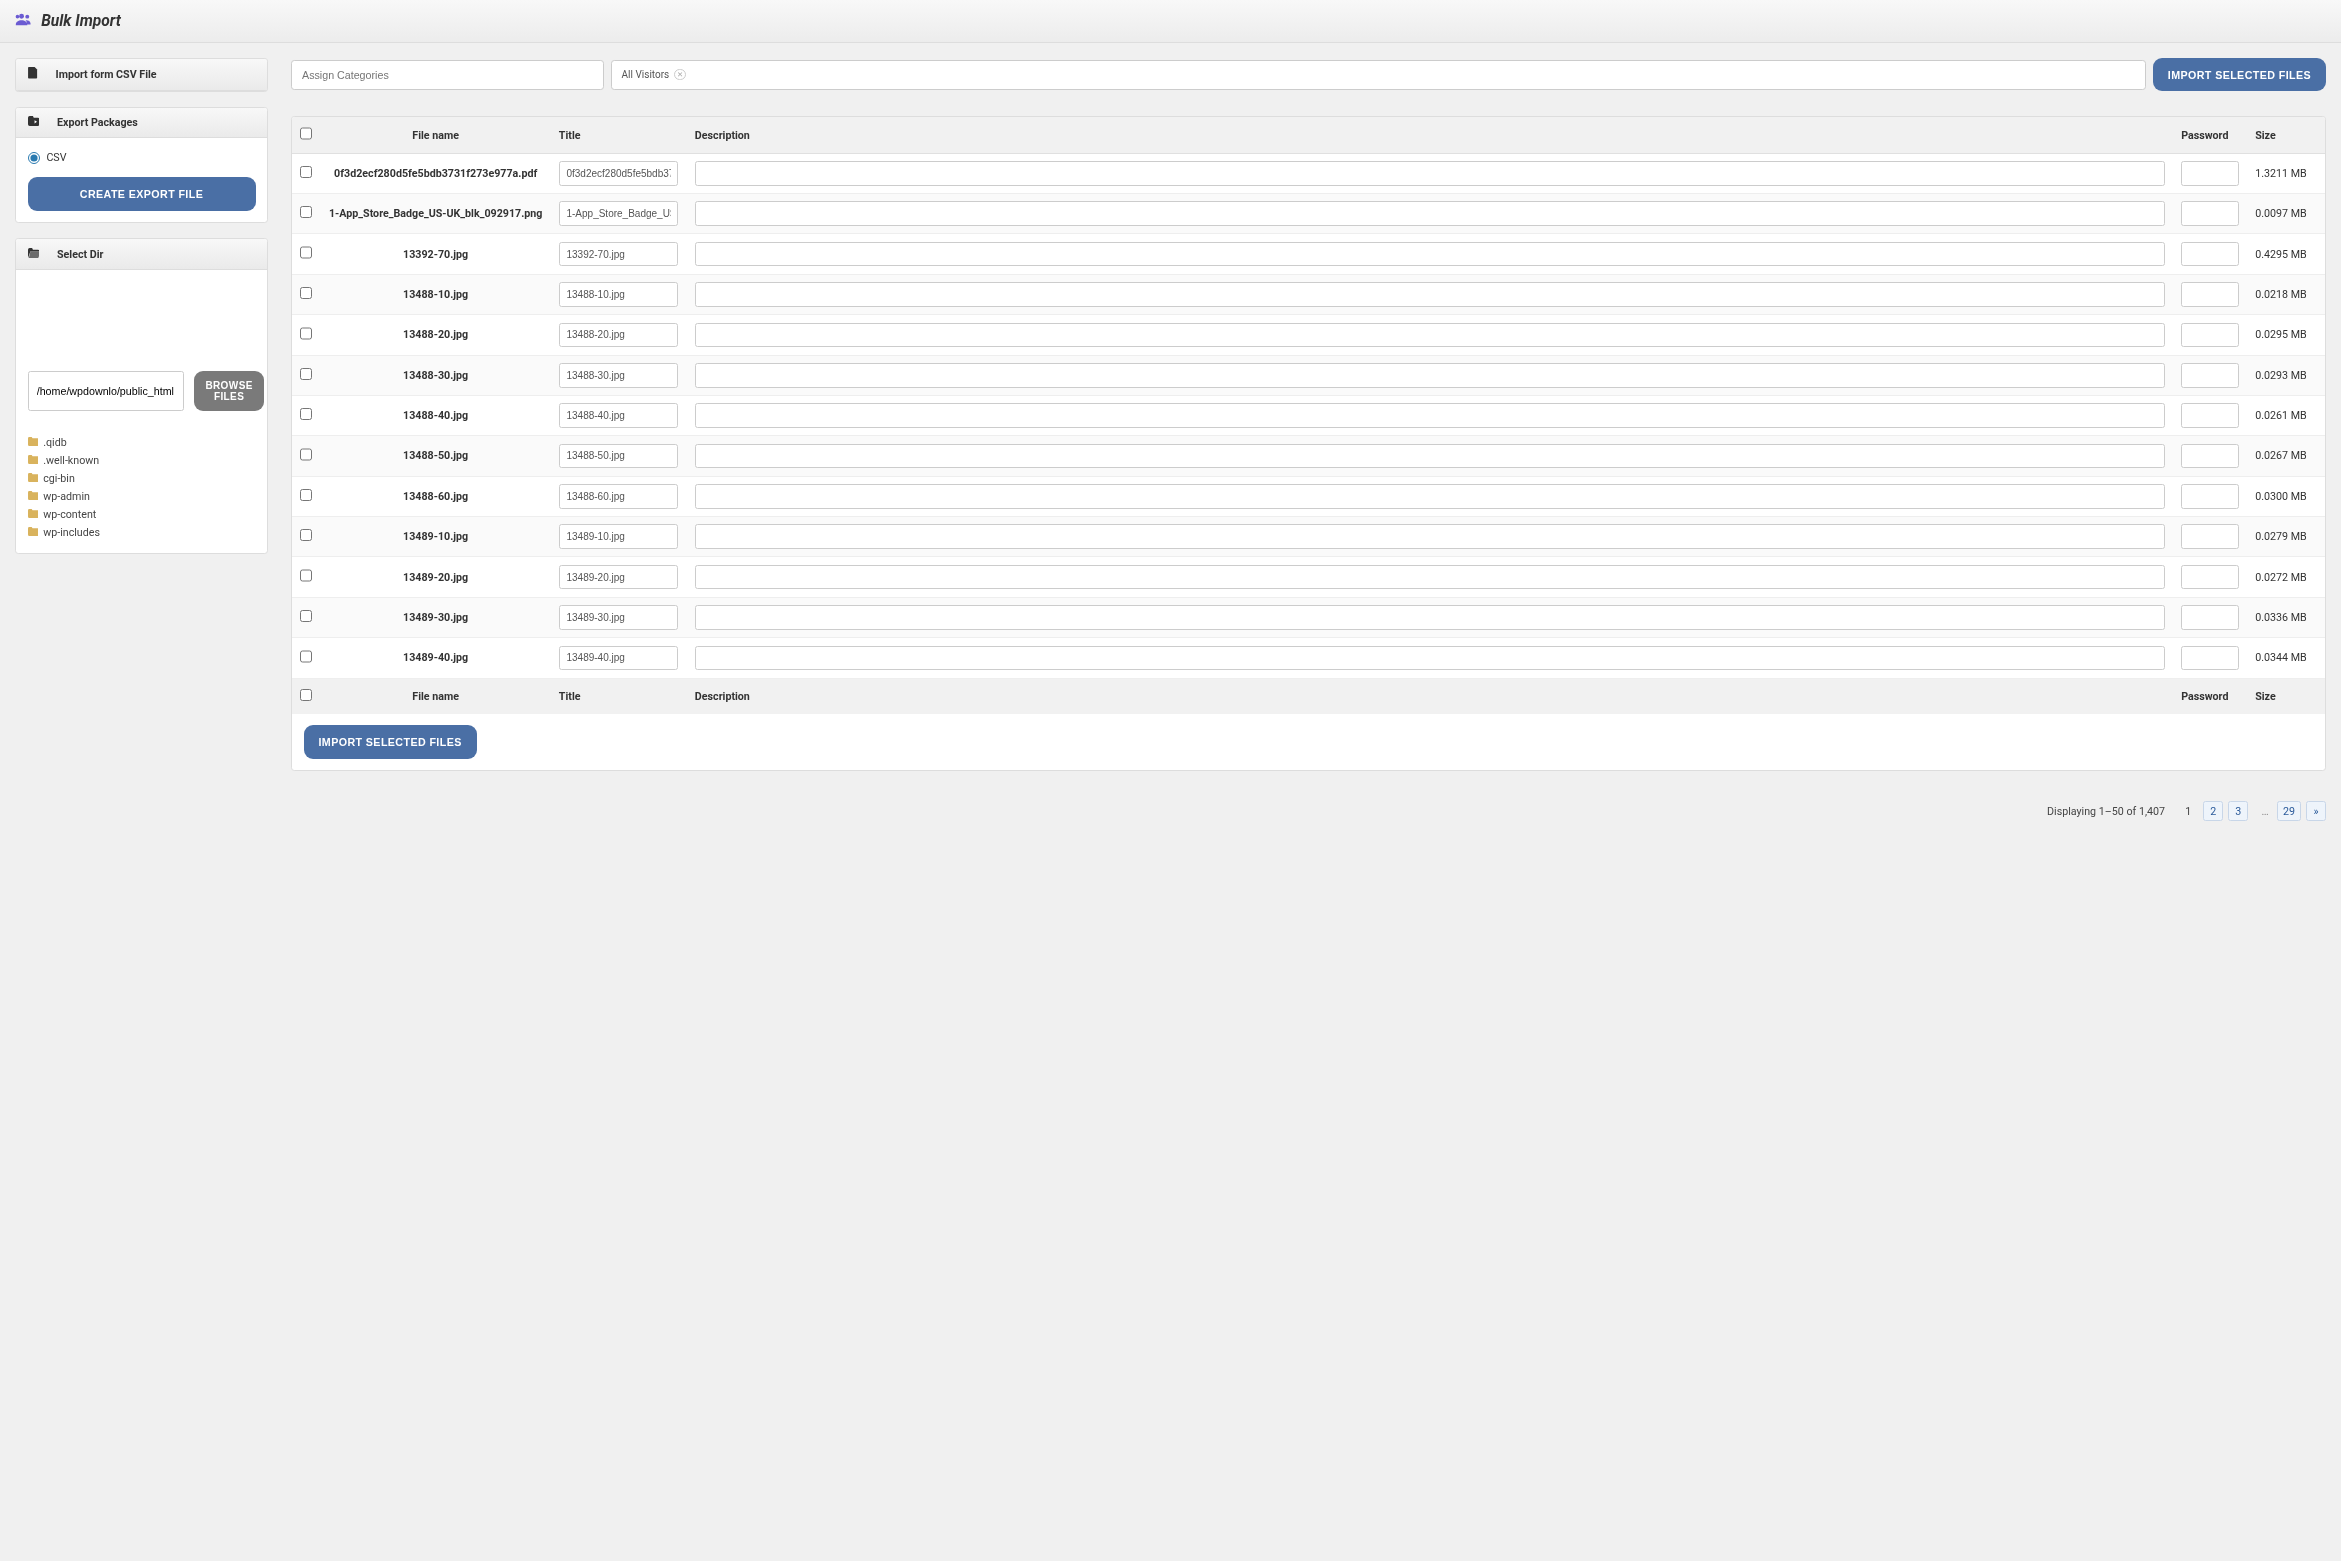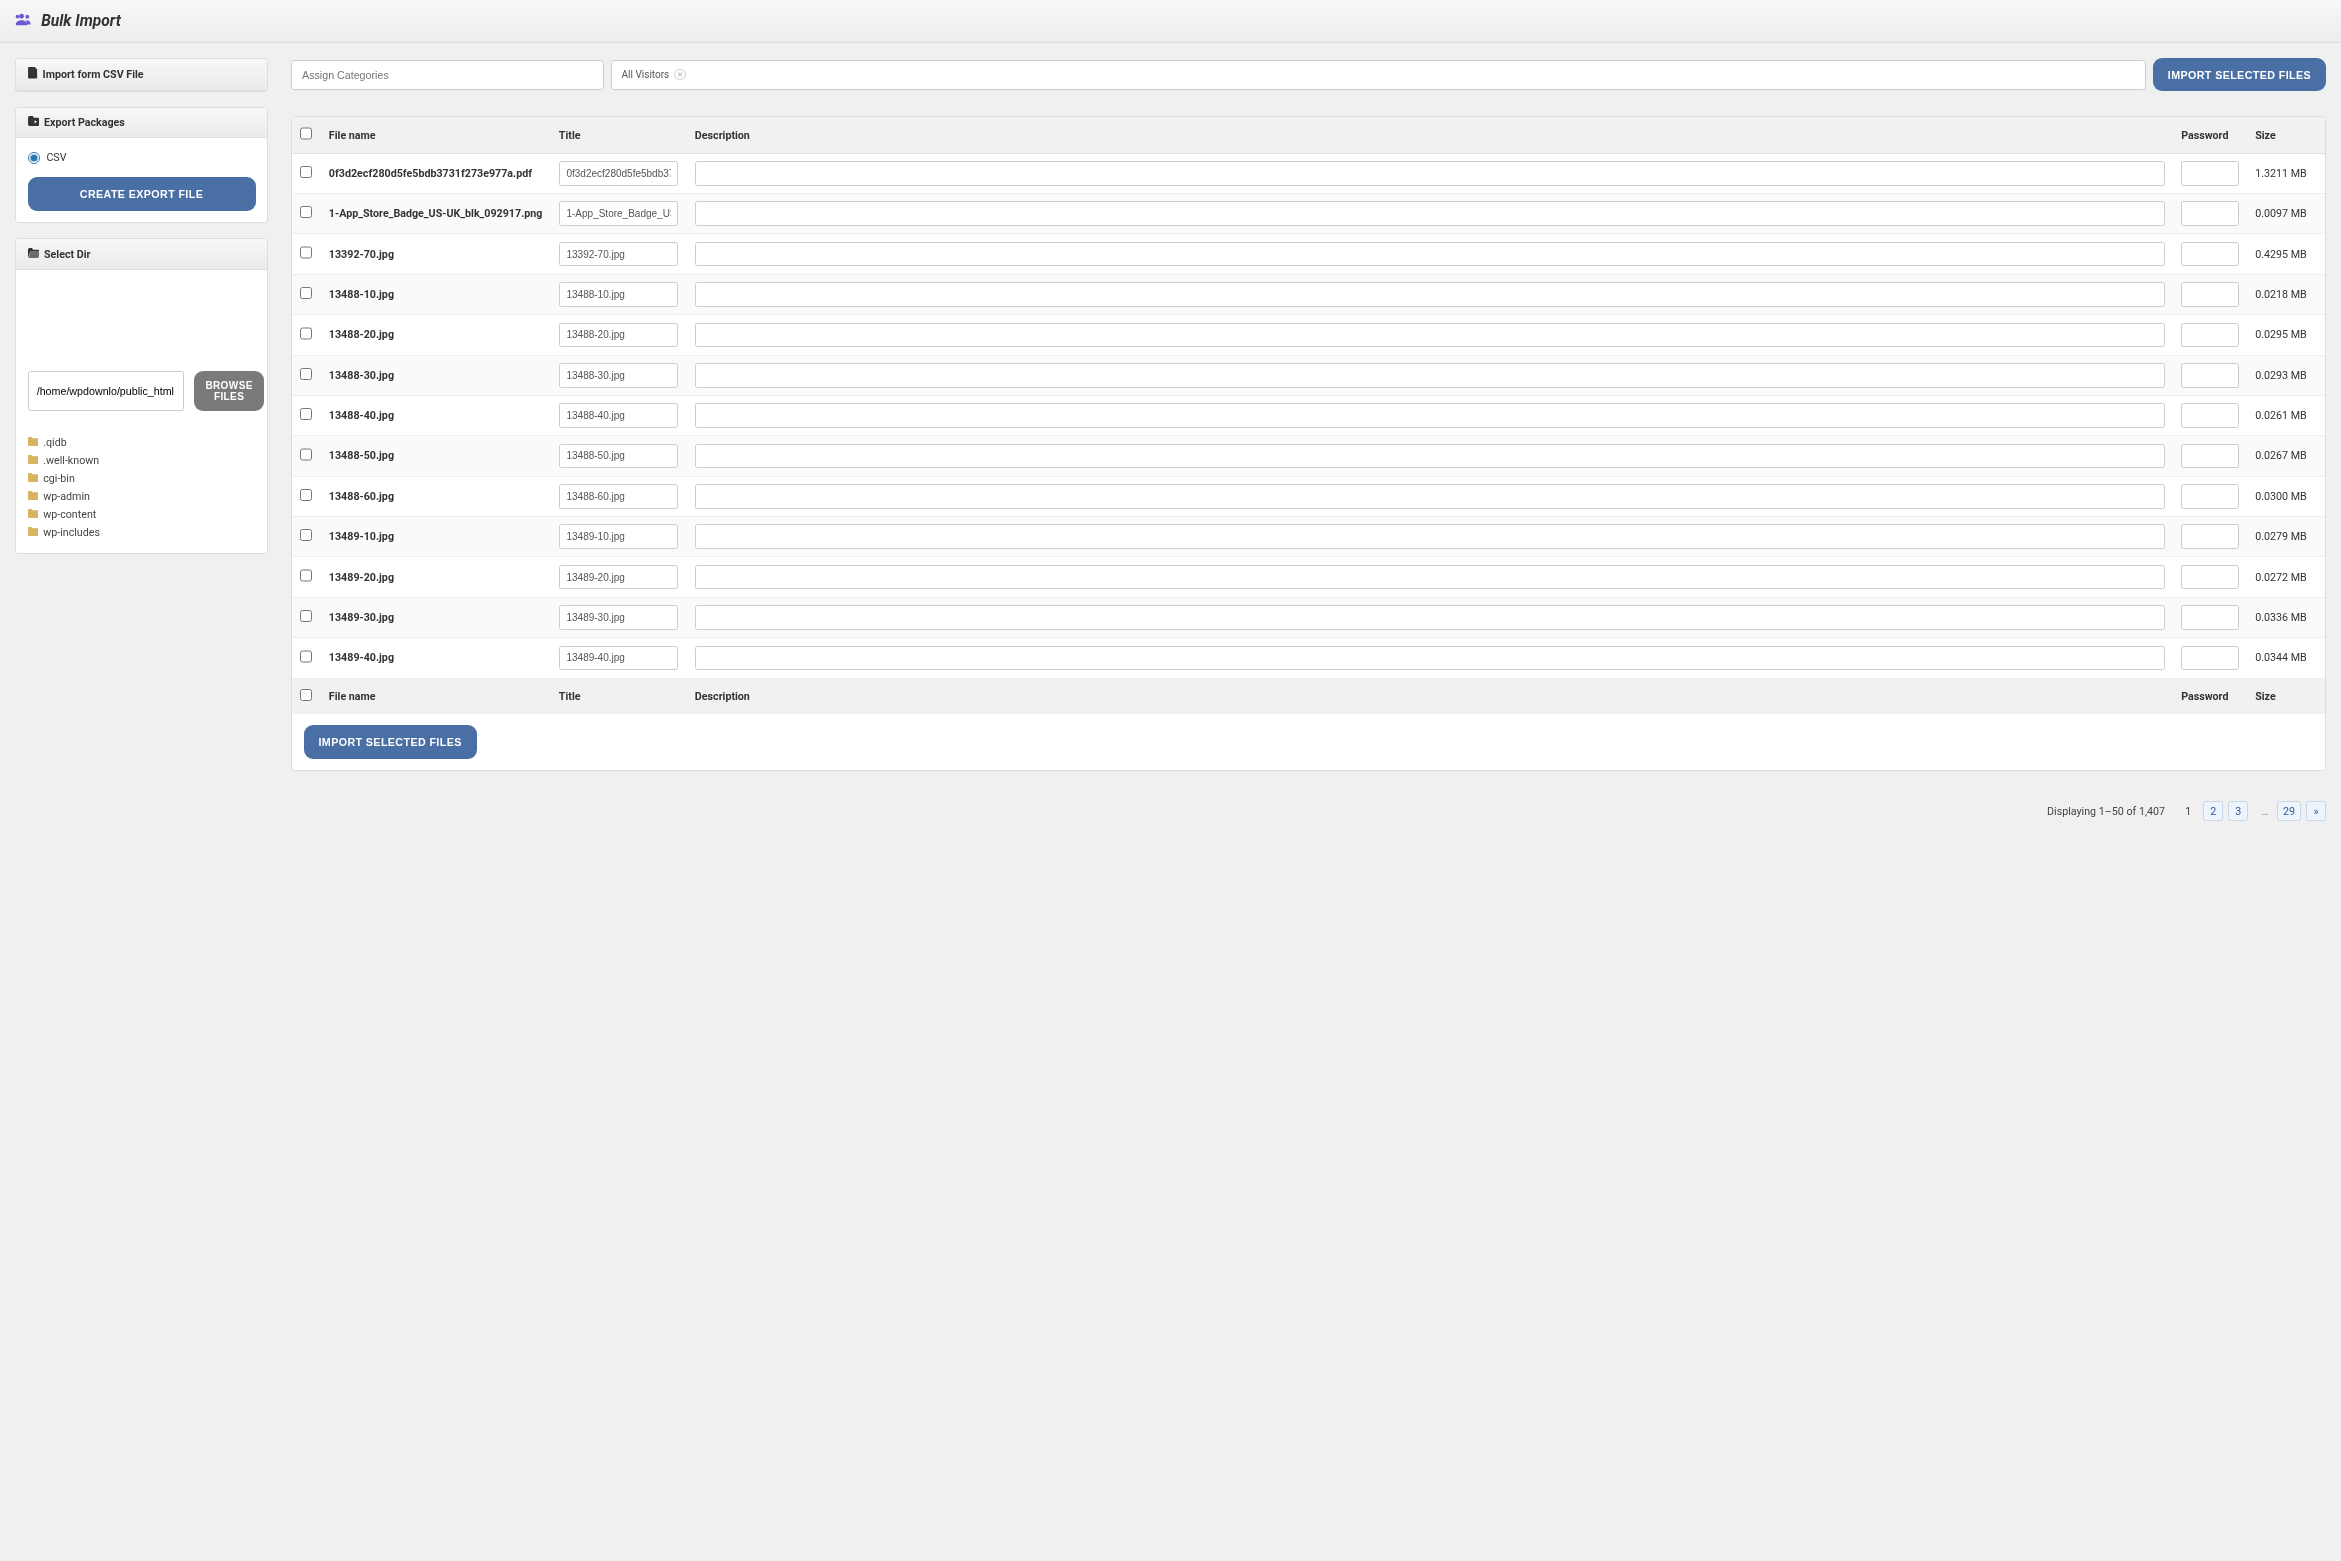--- a/index.html
+++ b/index.html
@@ -48,21 +48,21 @@
   }
   .panel-header {
     background: linear-gradient(to bottom, #f8f8f8, #eaeaea);
     border-bottom: 0.8px solid #ddd;
     padding: 8.2px 11.5px;
     font-weight: 700;
     font-size: 10.7px;
     color: #333;
     display: flex;
     align-items: center;
-    gap: 5px;
+    gap: 18px;
   }
   .panel-body {
     padding: 11.5px;
   }
   .btn {
     display: inline-flex;
     align-items: center;
     justify-content: center;
     gap: 5px;
     border: none;
@@ -214,21 +214,21 @@
   }
   tbody td {
     padding: 7.4px 8.2px;
     border-bottom: 0.8px solid #eee;
     vertical-align: middle;
   }
   tbody tr:nth-child(even) td {
     background: #fafafa;
   }
   .col-check { width: 28px; text-align: center; }
-  .col-filename { width: 230px; }
+  .col-filename { width: 230px; text-align: center; }
   .col-title { width: 136px; }
   .col-desc {  }
   .col-pass { width: 74px; }
   .col-size { width: 78px; }
   .filename-cell {
     font-weight: 700;
     font-size: 10.7px;
     word-break: break-word;
     color: #333;
   }

